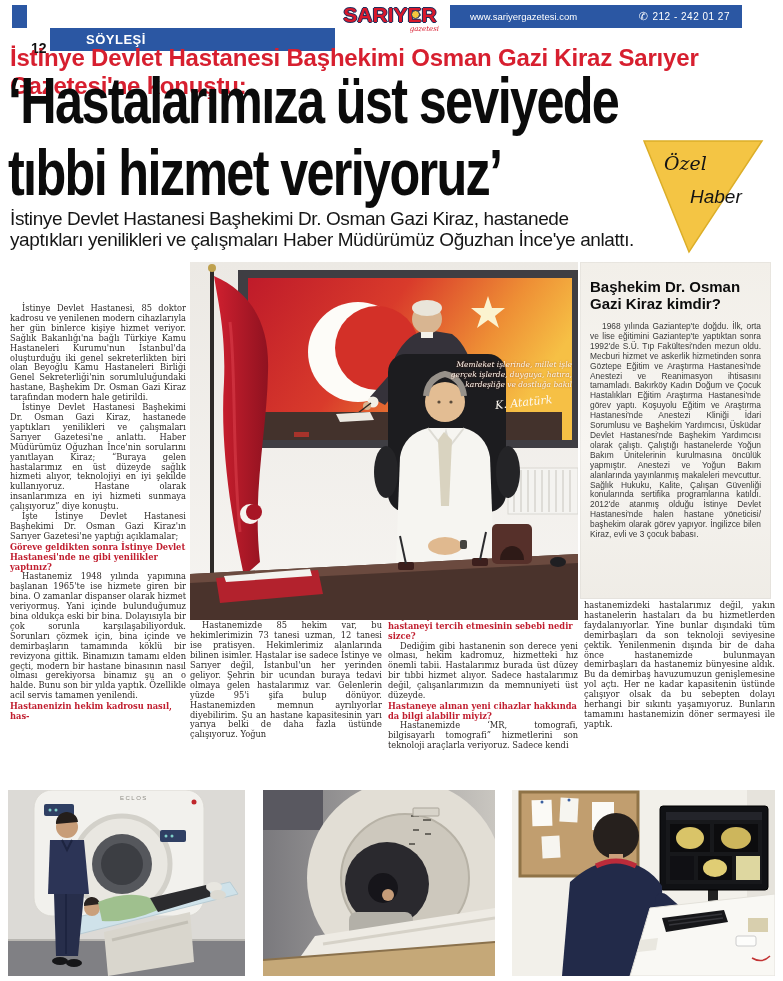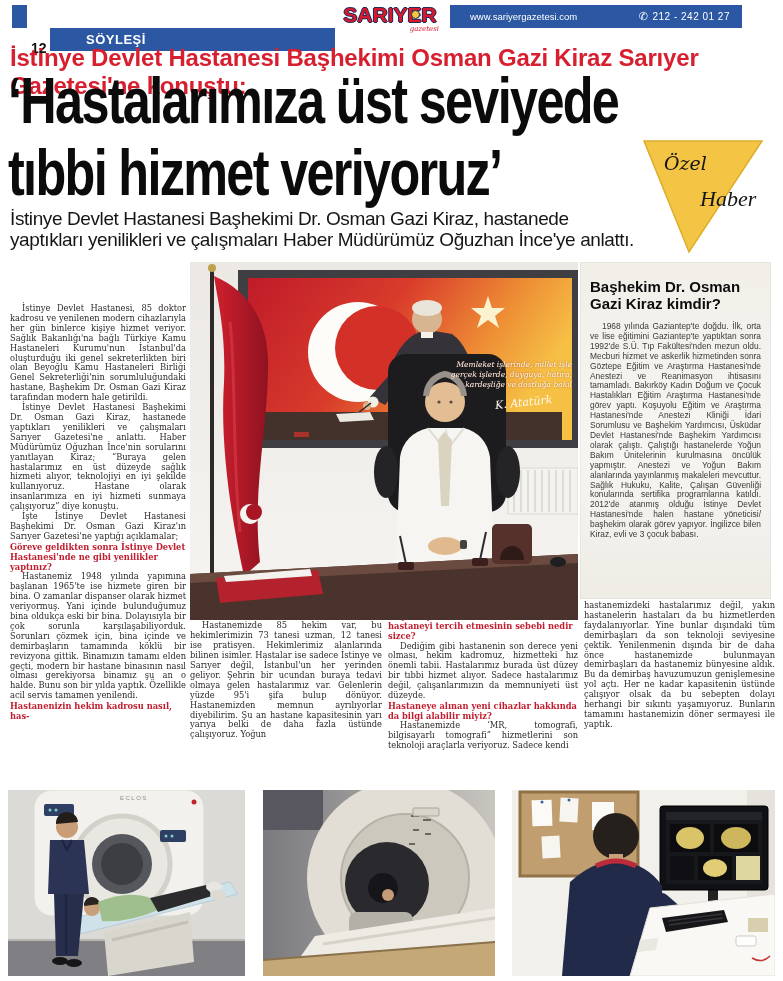--- a/index.html
+++ b/index.html
@@ -36,22 +36,22 @@
   
   .kicker{position:absolute;left:10px;top:44px;font-size:24px;font-weight:700;color:var(--accent-red);
           letter-spacing:-.2px;}
   .headline{position:absolute;left:8px;top:66px;width:940px;transform:scale(.84,1.08);
             transform-origin:0 0;font-weight:700;font-size:60px;line-height:66px;color:#0b0b0b;
             letter-spacing:-2px;}
   .badge{position:absolute;left:638px;top:136px;width:140px;height:122px;}
   .badge svg{position:absolute;left:0;top:0;}
   .badge .t1{position:absolute;left:26px;top:16px;font-family:"DejaVu Serif",serif;font-style:italic;
              font-size:19px;color:#141414;}
-  .badge .t2{position:absolute;left:52px;top:50px;font-family:Liberation Serif, serif;font-style:italic;
-             font-size:22px;color:#141414;margin-left:10px;}
+  .badge .t2{position:absolute;left:52px;top:50px;font-family:Liberation Sans, sans-serif;font-style:italic;
+             font-size:19px;color:#141414;}
   .deck{position:absolute;left:10px;top:208px;font-size:19px;line-height:21px;color:#161616;
         letter-spacing:-.4px;}
   
   .article-col{position:absolute;font-family:"DejaVu Serif",serif;font-size:8.3px;line-height:9.9px;
                color:var(--ink);text-align:justify;}
   .article-col p{margin:0;}
   .article-col p.p{text-indent:12px;}
   .article-col p.pc{text-indent:0;}
   .article-col p.q{color:var(--question-red);font-weight:700;text-indent:0;text-align:left;
                    line-height:10.2px;}

